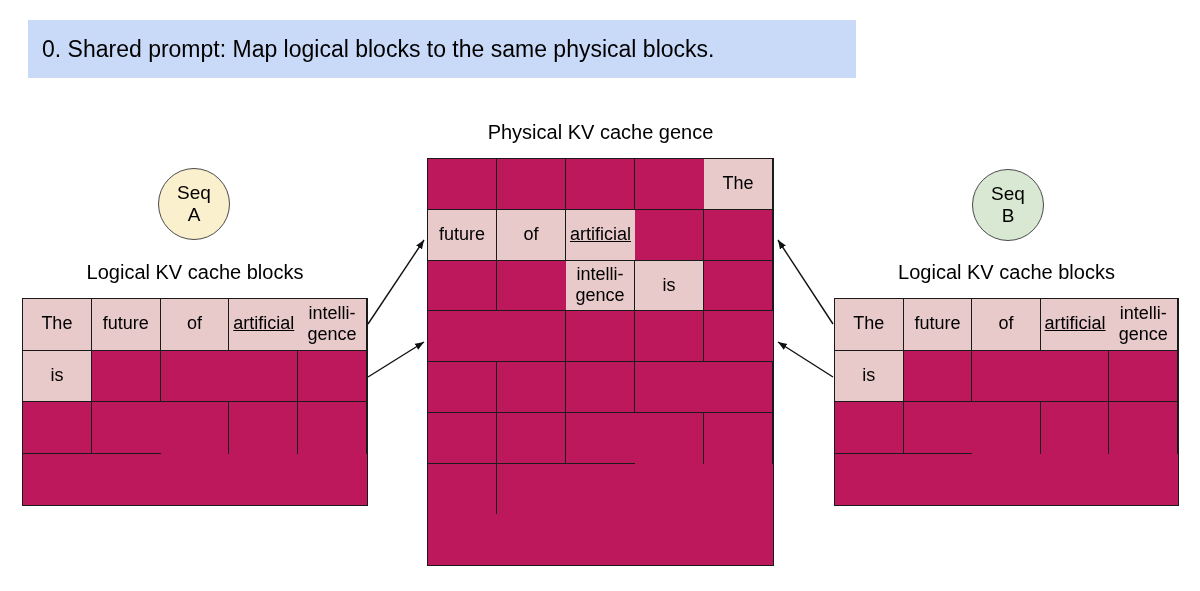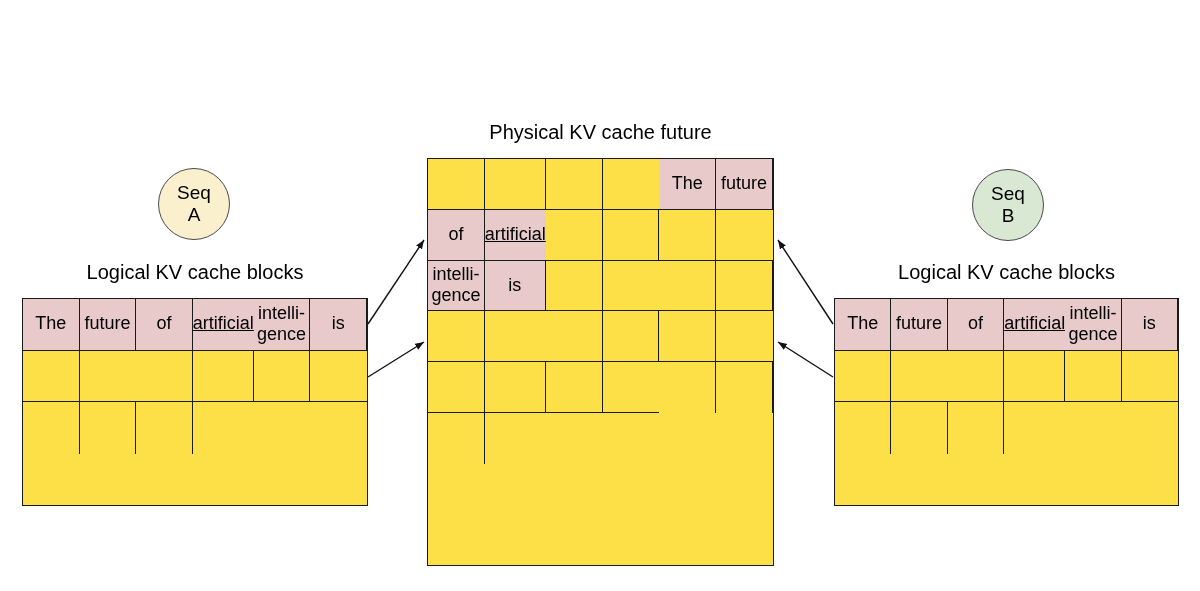--- a/index.html
+++ b/index.html
@@ -21,54 +21,57 @@
   .circle.seq-a{left:158px;top:168px;background:#fbf0cd;}
   .circle.seq-b{left:972px;top:169px;background:#d9e8d2;}
   .tbl-title{
     position:absolute;height:28px;font-size:20px;text-align:center;
     display:flex;align-items:center;justify-content:center;
   }
   .title-physical{left:427px;top:118px;width:347px;}
   .title-logical-left{left:22px;top:258px;width:346px;}
   .title-logical-right{left:834px;top:258px;width:345px;}
   .grid{
-    position:absolute;display:grid;grid-template-columns:repeat(6,1fr);
-    border:1.5px solid #1a1a1a;box-sizing:border-box;background:#fde047;
+    position:absolute;display:grid;grid-template-columns:repeat(5,1fr);
+    border:1.5px solid #1a1a1a;box-sizing:border-box;background:#be185d;
   }
   .grid-left {left:22px; top:298px;width:346px;height:208px;grid-template-rows:repeat(4,1fr);}
   .grid-mid  {left:427px;top:158px;width:347px;height:408px;grid-template-rows:repeat(8,1fr);}
   .grid-right{left:834px;top:298px;width:345px;height:208px;grid-template-rows:repeat(4,1fr);}
   .cell{
     border-right:1.5px solid #1a1a1a;border-bottom:1.5px solid #1a1a1a;
     display:flex;align-items:center;justify-content:center;
     font-size:18px;line-height:1.2;white-space:pre-line;text-align:center;
     box-sizing:border-box;
   }
   .cell:nth-child(4n){border-right:none;text-decoration:underline;}
   .cell:nth-last-child(-n+4){border-bottom:none;}
   .cell.filled{background:#e9caca;}
   .overlay{position:absolute;left:0;top:0;width:1200px;height:591px;pointer-events:none;}
 </style>
 </head>
 <body>
 
 <div class="canvas">
 
+  <div class="banner">
+    <span>0. Shared prompt: Map logical blocks to the same physical blocks.</span>
+  </div>
 
   <div class="circle seq-a">
     <span>Seq</span>
     <span>A</span>
   </div>
 
   <div class="circle seq-b">
     <span>Seq</span>
     <span>B</span>
   </div>
 
-  <div class="tbl-title title-physical">Physical KV cache future</div>
+  <div class="tbl-title title-physical">Physical KV cache gence</div>
   <div class="tbl-title title-logical-left">Logical KV cache blocks</div>
   <div class="tbl-title title-logical-right">Logical KV cache blocks</div>
 
   <div class="grid grid-left">
       <div class="cell filled">The</div>
       <div class="cell filled">future</div>
       <div class="cell filled">of</div>
       <div class="cell filled">artificial</div>
       <div class="cell filled">intelli-
 gence</div>

